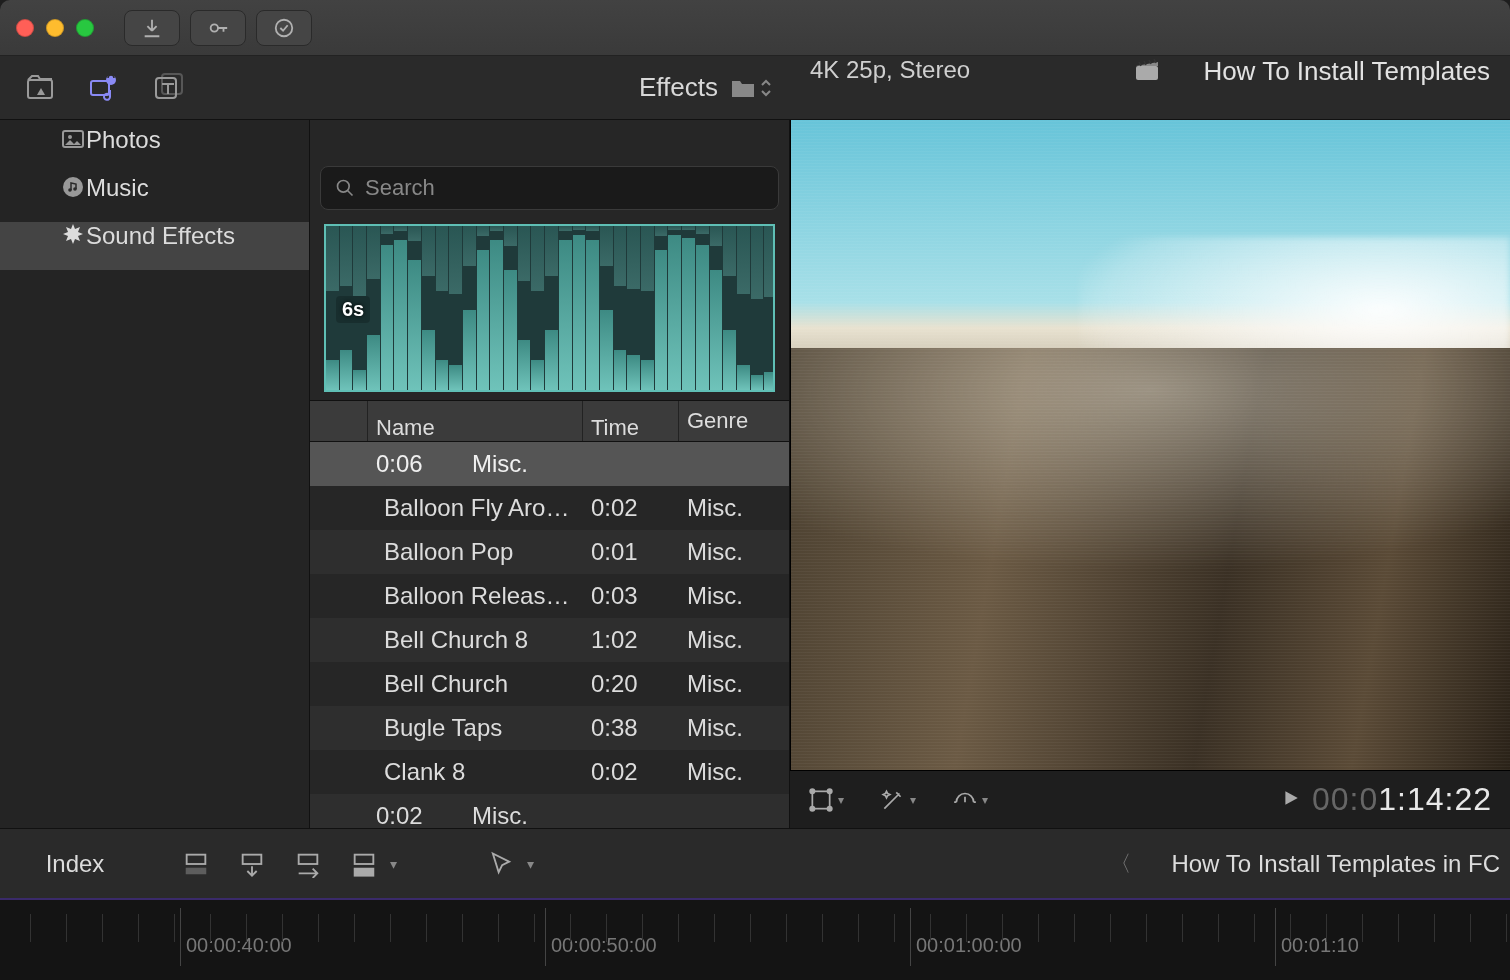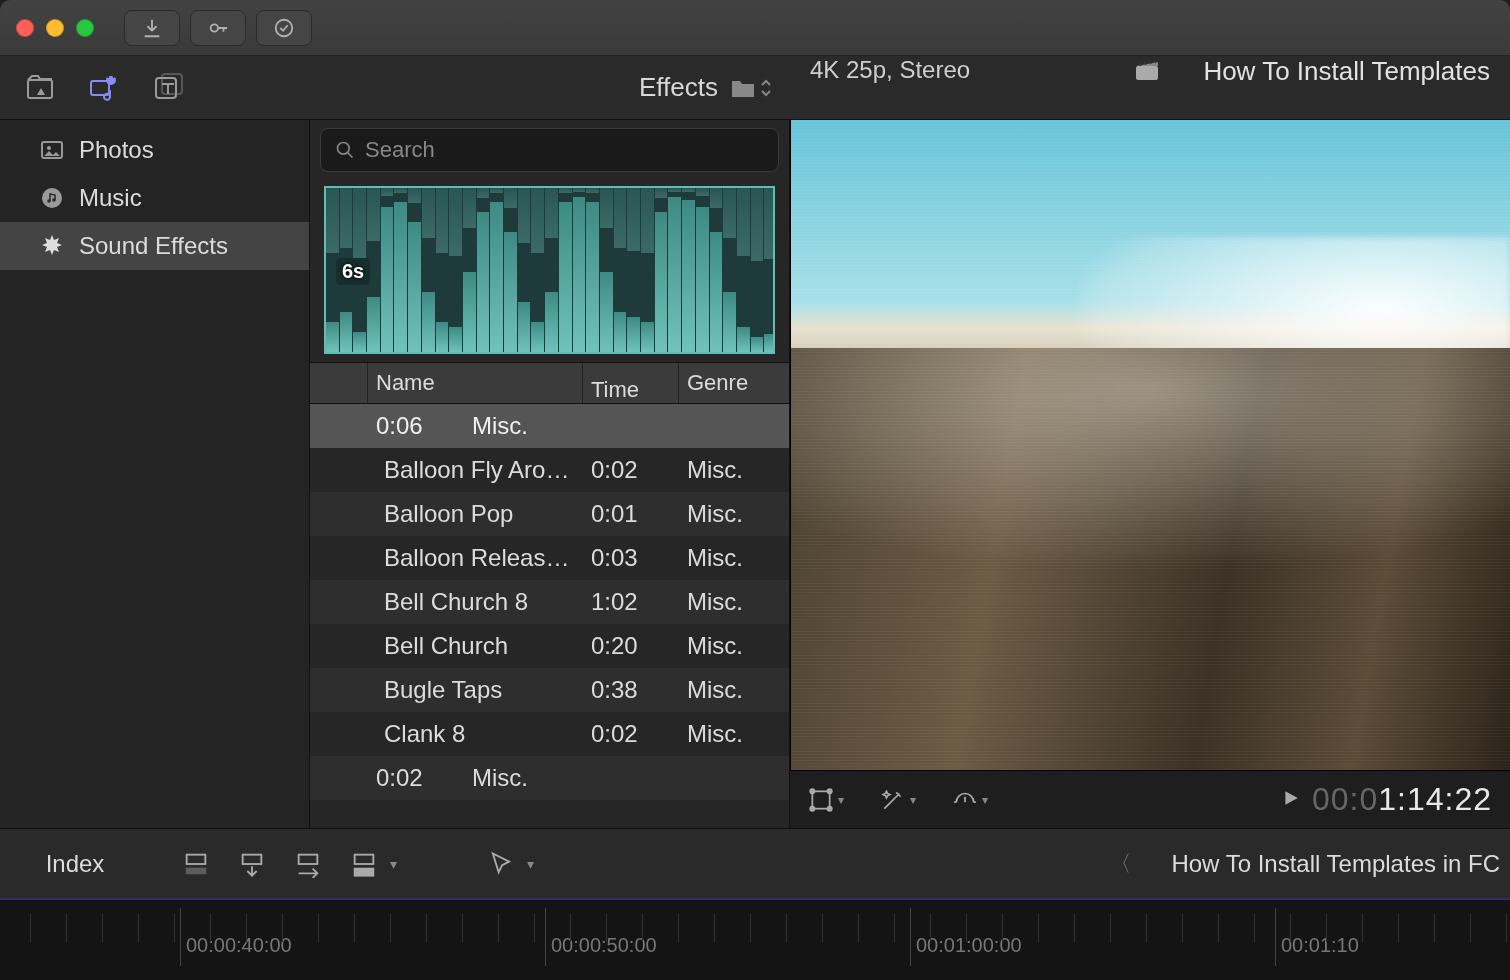--- a/index.html
+++ b/index.html
@@ -26,37 +26,37 @@
   .viewerstrip .info { font-size:24px; color:#cfcfcf; white-space:nowrap;}
   .viewerstrip .spacer{flex:1}
   .viewerstrip .ptitle { font-size:26px; color:#e2e2e2; white-space:nowrap; overflow:hidden;}
   .clap{color:#aaa; display:flex; align-items:center;}
 
   
   .main { display:flex; height: calc(100% - 56px - 64px - 70px - 82px); }
   
 
   .sidebar { width:310px; background:#242424; border-right:1px solid #111; padding-top:6px;}
-  .siderow { height:48px; display:flex; align-items:center; gap:14px; padding-left:39px; font-size:24px; color:#dcdcdc; }
+  .siderow { height:48px; display:flex; padding-left:60px; font-size:24px; color:#dcdcdc; }
   .siderow.selected { background:#444; }
   .sideicon{width:26px;height:26px;display:flex;align-items:center;justify-content:center;color:#aaa;}
   .siderow.selected .sideicon{color:#ddd}
 
   .browser { width:480px; background:#262626; border-right:1px solid #111; display:flex; flex-direction:column;}
   .searchwrap{padding:8px 10px;}
-  .searchbox{height:44px;background:#1a1a1a;border:1px solid #3a3a3a;border-radius:8px;display:flex;align-items:center;padding:0 14px;gap:10px;color:#888;font-size:22px;}
+  .searchbox{height:44px;background:#1a1a1a;border:1px solid #3a3a3a;border-radius:8px;display:flex;align-items:center;padding:0 14px;gap:10px;color:#888;font-size:22px;margin-top:38px;}
   .searchbox svg{width:20px;height:20px;stroke:#888;fill:none;stroke-width:2;}
 
   .waveform{margin:6px 14px 8px 14px; height:168px; border:2px solid #5fbfb5; border-radius:0; background:#1f3a3a; position:relative; overflow:hidden;}
   .wavebar{position:absolute;bottom:0;background:linear-gradient(#3d8a83,#6fc3ba);}
   .wavelabel{position:absolute; left:10px; top:70px; color:#fff; font-size:20px; font-weight:600; text-shadow:0 0 4px #000; background:rgba(0,0,0,0.2); padding:2px 6px; border-radius:4px;}
 
   .tablehead{height:42px;background:#3b3b3b;border-top:1px solid #111;border-bottom:1px solid #111;display:flex;align-items:center;font-size:22px;color:#dcdcdc;}
   .col-expand{width:58px;border-right:1px solid #222;height:100%;}
-  .col-name{flex:1;padding-left:8px;border-right:1px solid #222;height:100%;display:flex;align-items:center;}
+  .col-name{flex:1;padding-left:8px;border-right:1px solid #222;height:100%;display:flex;align-items:flex-end;}
   .col-time{width:96px;padding-left:8px;border-right:1px solid #222;height:100%;display:flex;align-items:flex-end;}
   .col-genre{width:110px;padding-left:8px;height:100%;display:flex;align-items:center;}
 
   .tablebody{flex:1;overflow:hidden;}
   .trow{height:44px;display:flex;align-items:center;font-size:24px;color:#dcdcdc;}
   .trow:nth-child(odd){background:#2e2e2e}
   .trow:nth-child(even){background:#262626}
   .trow.sel{background:#555 !important;color:#f0f0f0}
   .tcell-expand{width:58px}
   .tcell-name{flex:1;padding-left:16px;white-space:nowrap;overflow:hidden;text-overflow:ellipsis;}

